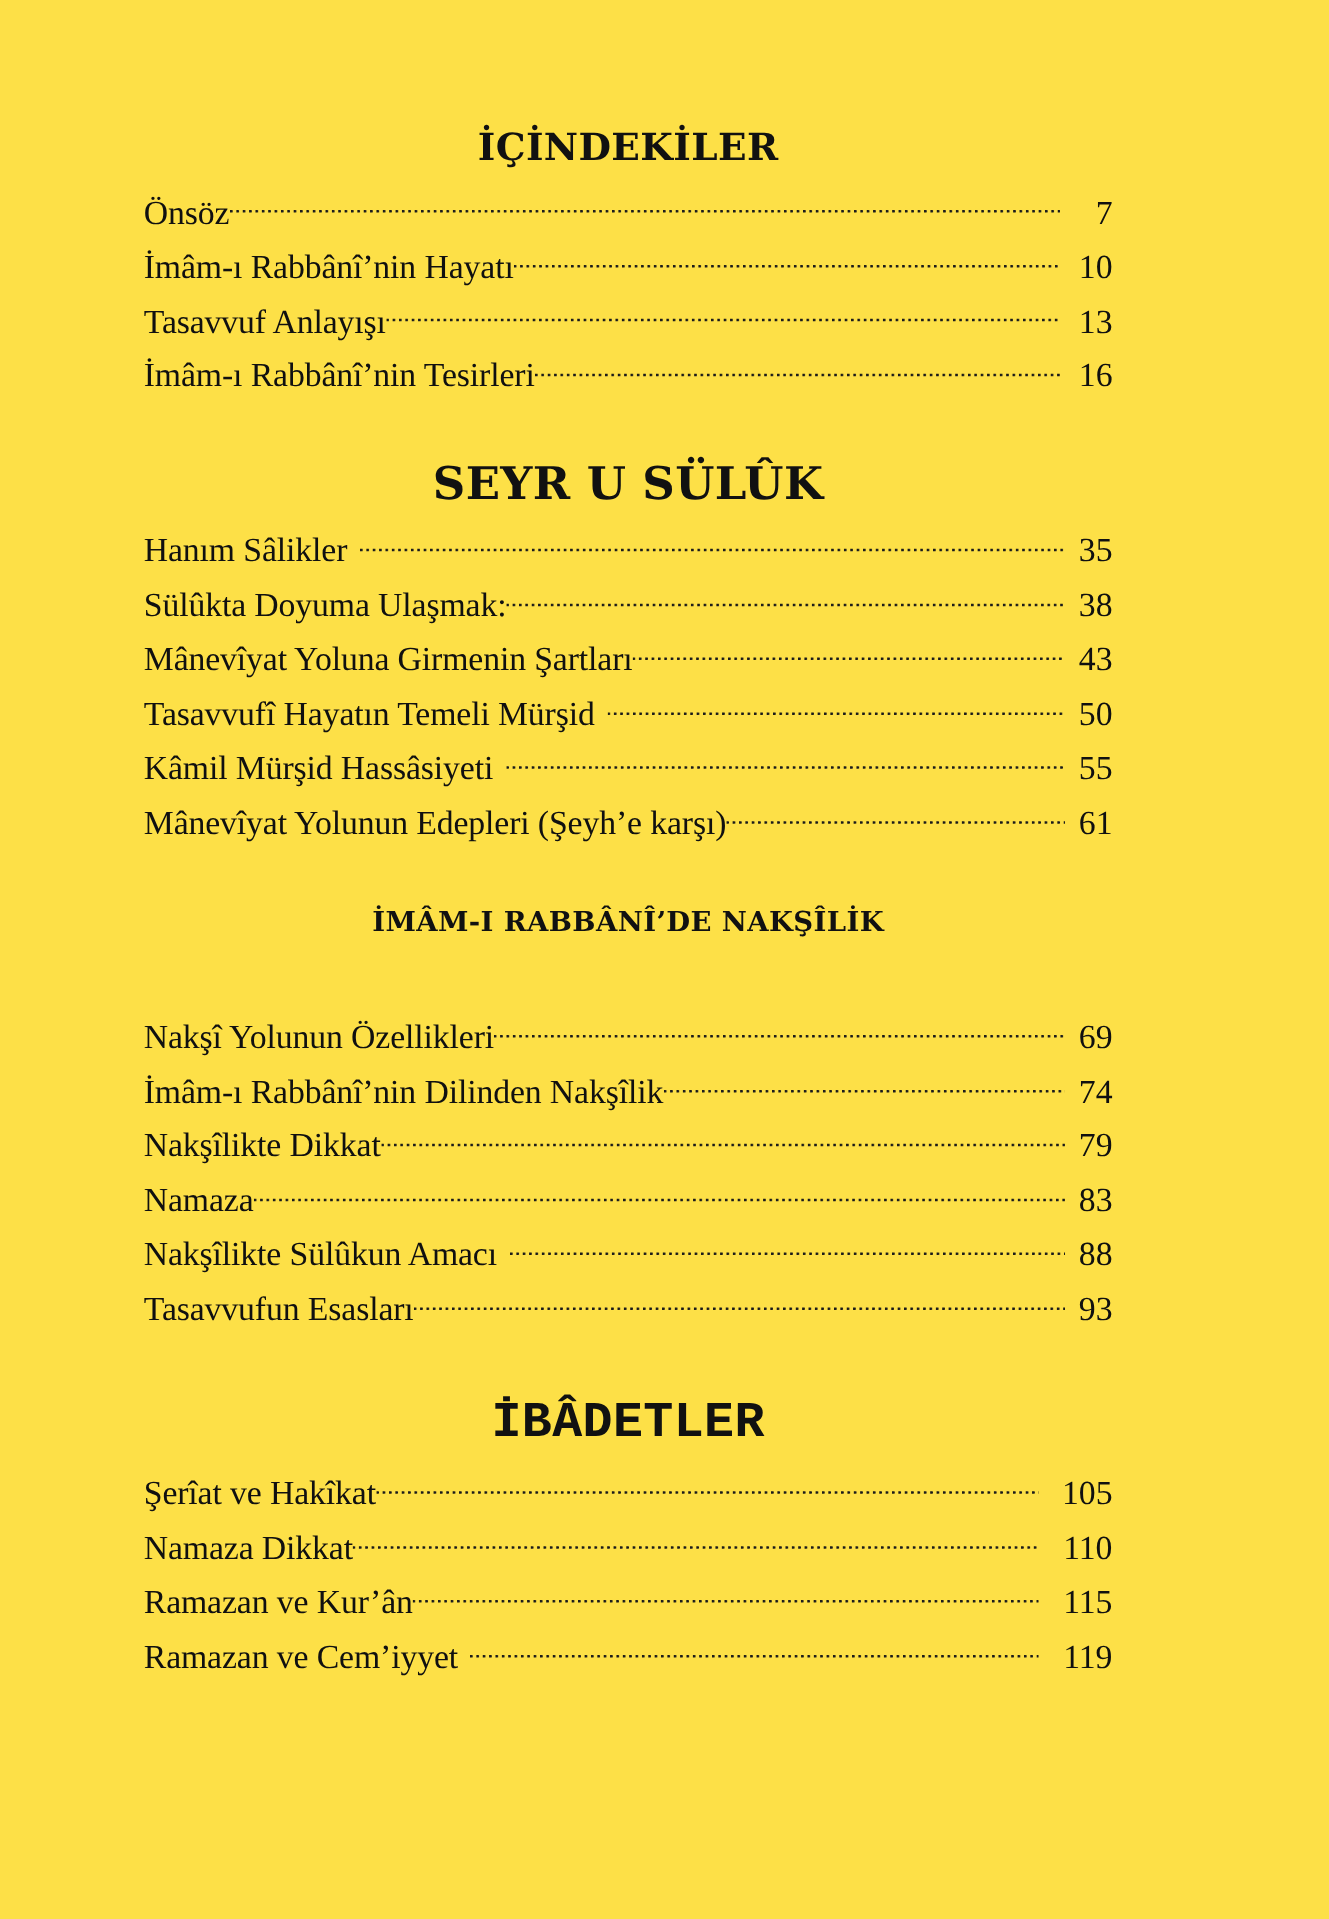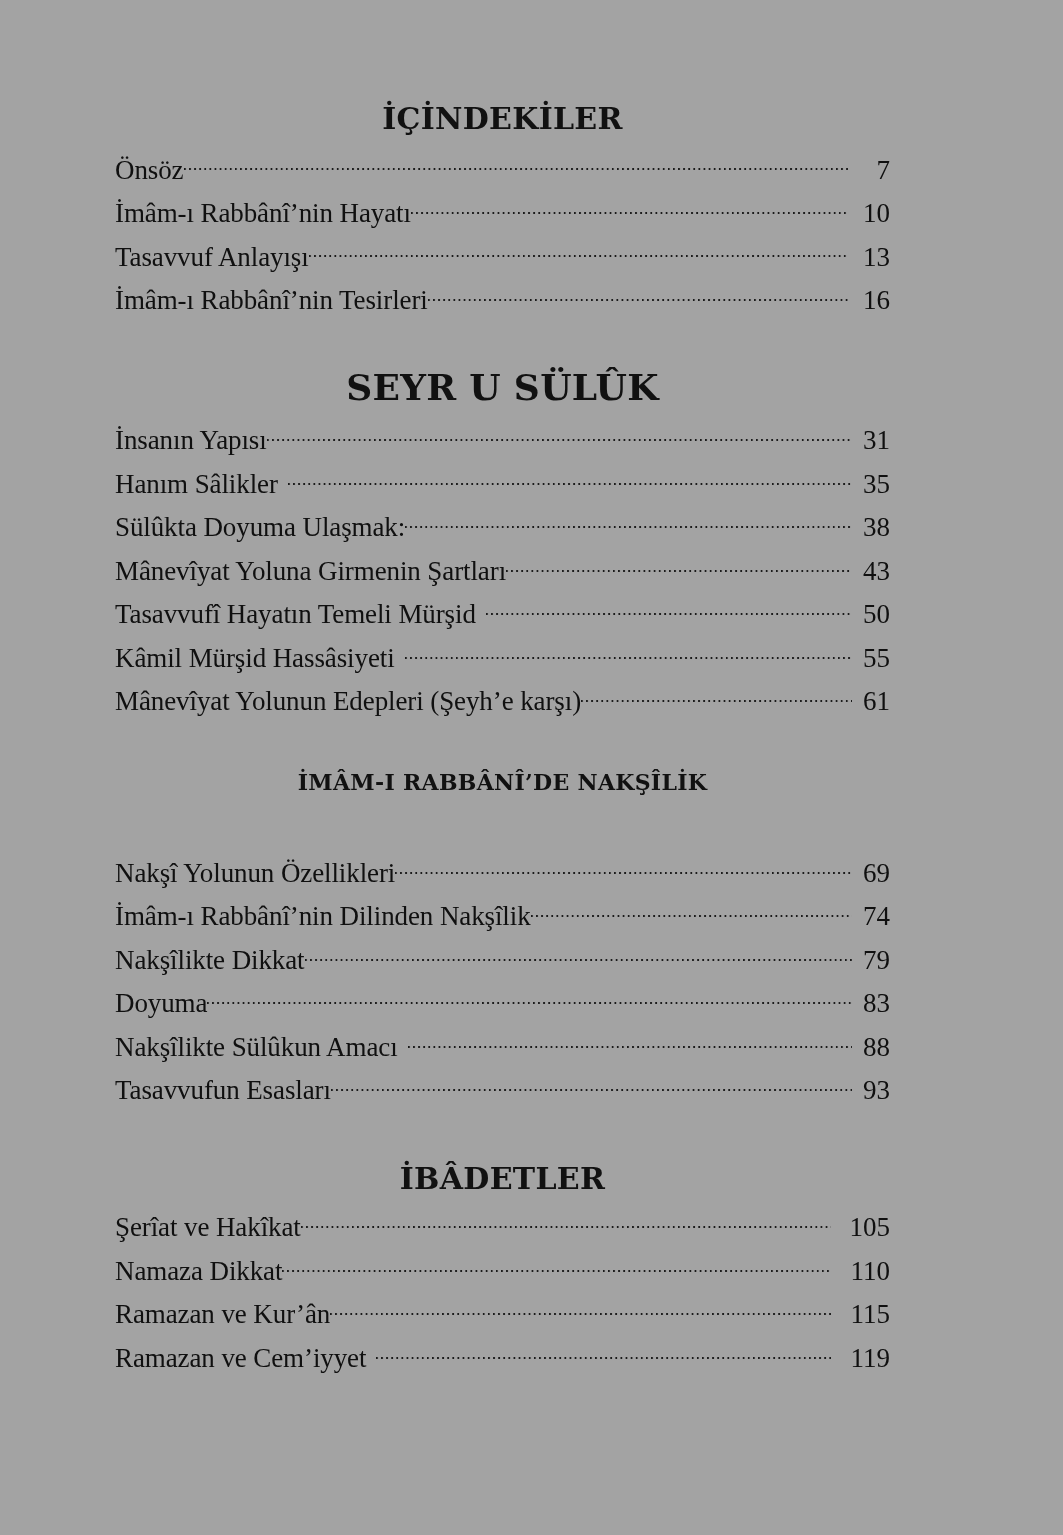--- a/index.html
+++ b/index.html
@@ -7,21 +7,21 @@
     margin: 0;
     padding: 0;
     background: #ffffff;
   }
 
   .page {
     position: relative;
     width: 1063px;
     height: 1535px;
     margin: 0 auto;
-    background: #a3a3a3;
+    background: #fde047;
     color: #101010;
     font-family: "DejaVu Serif", "Liberation Serif", serif;
     overflow: hidden;
     box-sizing: border-box;
   }
 
   .toc {
     position: absolute;
     left: 115px;
     top: 0;
@@ -36,21 +36,21 @@
     font-size: 30px;
     letter-spacing: 0.3px;
     color: #111111;
     line-height: 1.05;
     -webkit-font-smoothing: antialiased;
   }
 
   .section-title.t-icindekiler { margin: 0 0 14px 0; padding-top: 103px; font-size: 30px; }
   .section-title.t-seyr        { margin: 0 0 13px 0; padding-top: 46px;  font-size: 36px; }
   .section-title.t-nakisilik   { margin: 0 0 58px 0; padding-top: 47px;  font-size: 22px; }
-  .section-title.t-ibadetler   { margin: 0 0 12px 0; padding-top: 50px;  font-size: 30px; }
+  .section-title.t-ibadetler   { margin: 0 0 12px 0; padding-top: 50px;  font-size: 40px; font-family: Liberation Mono, monospace; }
 
   
   .entries { margin: 0; padding: 0; list-style: none; font-family: Liberation Serif, serif; }
 
   .entry {
     display: flex;
     align-items: baseline;
     width: 100%;
     height: 43.5px;
     font-size: 27px;
@@ -127,25 +127,20 @@
       </li>
       <li class="entry">
         <span class="entry-label">İmâm-ı Rabbânî’nin Tesirleri</span>
         <span class="entry-leader"></span>
         <span class="entry-page">16</span>
       </li>
     </ul>
 
     <h2 class="section-title t-seyr">SEYR U SÜLÛK</h2>
     <ul class="entries sec-seyr">
-      <li class="entry">
-        <span class="entry-label">İnsanın Yapısı</span>
-        <span class="entry-leader"></span>
-        <span class="entry-page">31</span>
-      </li>
       <li class="entry gap-before-dots">
         <span class="entry-label">Hanım Sâlikler</span>
         <span class="entry-leader"></span>
         <span class="entry-page">35</span>
       </li>
       <li class="entry">
         <span class="entry-label">Sülûkta Doyuma Ulaşmak:</span>
         <span class="entry-leader"></span>
         <span class="entry-page">38</span>
       </li>
@@ -182,21 +177,21 @@
         <span class="entry-label">İmâm-ı Rabbânî’nin Dilinden Nakşîlik</span>
         <span class="entry-leader"></span>
         <span class="entry-page">74</span>
       </li>
       <li class="entry">
         <span class="entry-label">Nakşîlikte Dikkat</span>
         <span class="entry-leader"></span>
         <span class="entry-page">79</span>
       </li>
       <li class="entry">
-        <span class="entry-label">Doyuma</span>
+        <span class="entry-label">Namaza</span>
         <span class="entry-leader"></span>
         <span class="entry-page">83</span>
       </li>
       <li class="entry gap-before-dots">
         <span class="entry-label">Nakşîlikte Sülûkun Amacı</span>
         <span class="entry-leader"></span>
         <span class="entry-page">88</span>
       </li>
       <li class="entry">
         <span class="entry-label">Tasavvufun Esasları</span>

